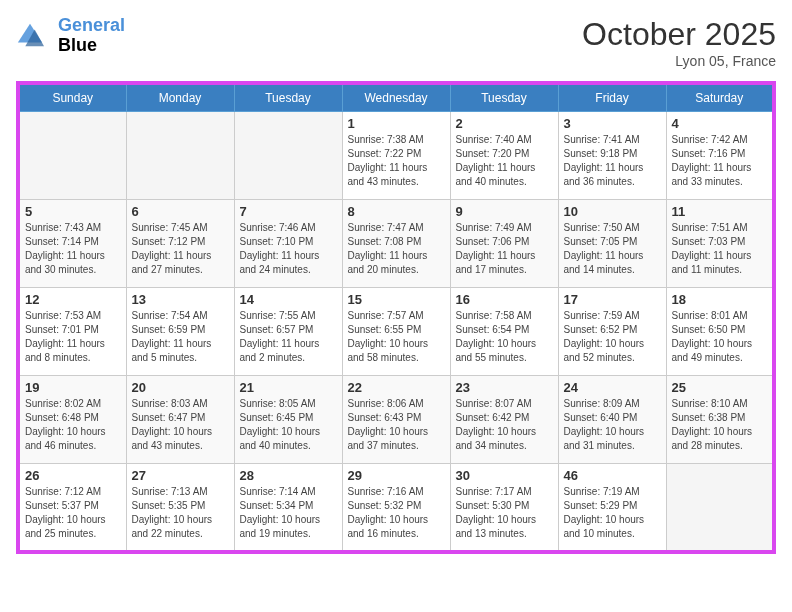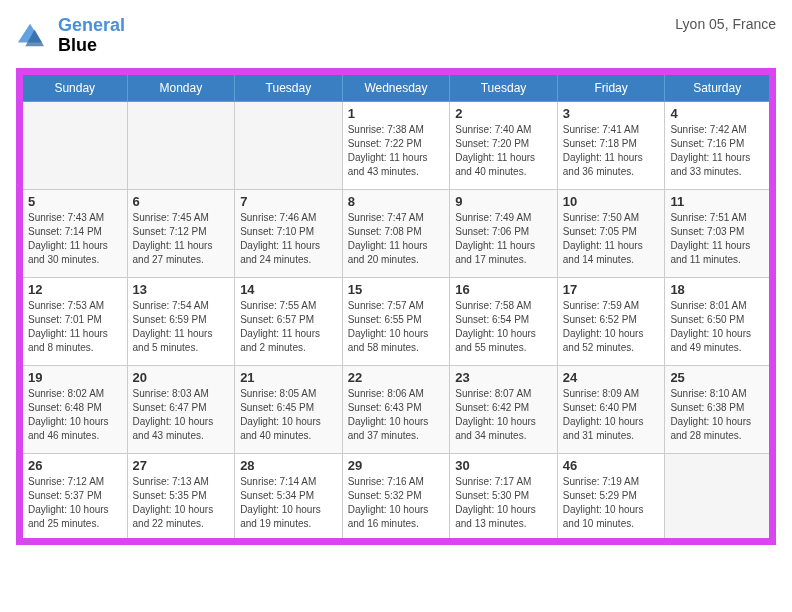--- a/index.html
+++ b/index.html
@@ -40,21 +40,21 @@
       font-weight: 300;
       color: #333;
     }
     .subtitle {
       font-size: 14px;
       color: #555;
     }
     .calendar {
       width: 100%;
       border-collapse: collapse;
-      border: 7px solid #d946ef;
+      border: 4px solid #d946ef;
       font-size: 11px;
     }
     .calendar th {
       background: #3a7fc1;
       color: #fff;
       text-align: center;
       padding: 6px 4px;
       font-size: 12px;
       font-weight: normal;
       border: 1px solid #5a9fd4;
@@ -92,20 +92,21 @@
     <svg class="logo-icon" viewBox="0 0 30 30">
       <polygon points="15,2 28,22 2,22" fill="#4a90d9" opacity="0.85"></polygon>
       <polygon points="20,8 30,26 10,26" fill="#2a6099" opacity="0.7"></polygon>
     </svg>
     <div class="logo-text">
       <div><span>General</span></div>
       <div><span style="color:#000000">Blue</span></div>
     </div>
   </div>
   <div class="title-block">
+    <div class="month-title">October 2025</div>
     <div class="subtitle">Lyon 05, France</div>
   </div>
 </div>
 
 <table class="calendar">
   <thead>
     <tr>
     <th>Sunday</th>
         <th>Monday</th>
         <th>Tuesday</th>
@@ -130,21 +131,21 @@
         <td>
           <div class="day-number">2</div>
           <div class="day-info" style="white-space: pre-line;">Sunrise: 7:40 AM
 Sunset: 7:20 PM
 Daylight: 11 hours
 and 40 minutes.</div>
         </td>
         <td>
           <div class="day-number">3</div>
           <div class="day-info" style="white-space: pre-line;">Sunrise: 7:41 AM
-Sunset: 7:18 PM
+Sunset: 9:18 PM
 Daylight: 11 hours
 and 36 minutes.</div>
         </td>
         <td>
           <div class="day-number">4</div>
           <div class="day-info" style="white-space: pre-line;">Sunrise: 7:42 AM
 Sunset: 7:16 PM
 Daylight: 11 hours
 and 33 minutes.</div>
         </td>

